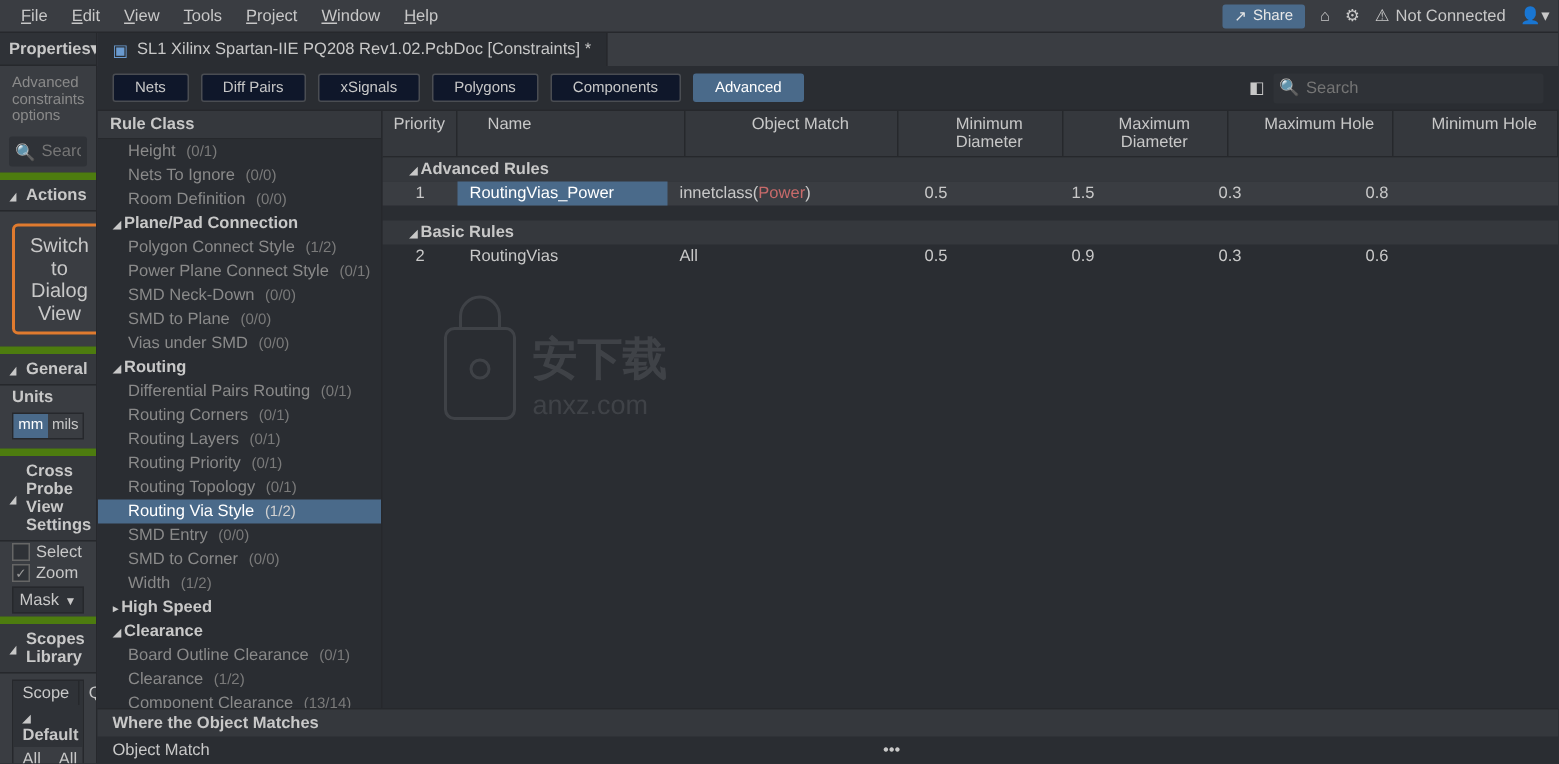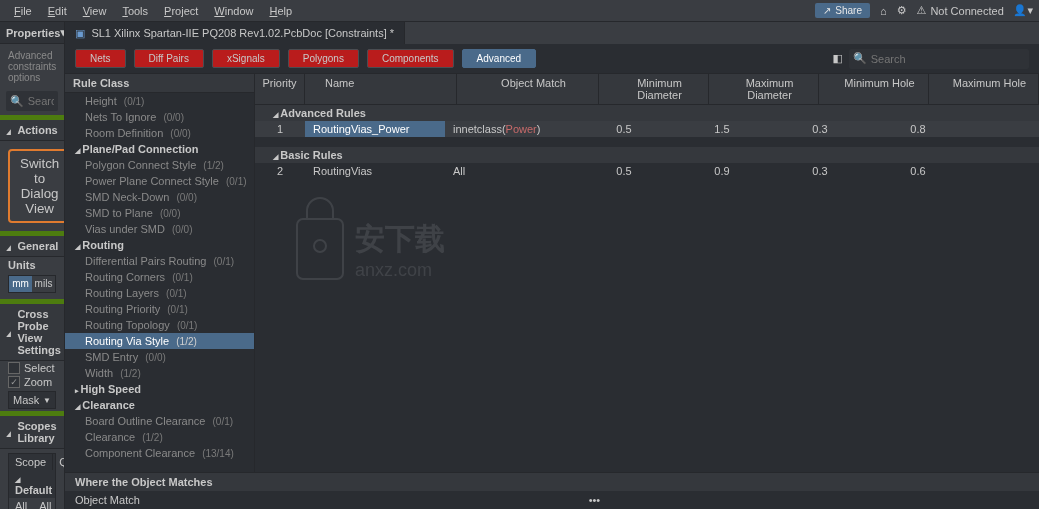--- a/index.html
+++ b/index.html
@@ -31,21 +31,21 @@
   .grid-hdr { display:flex; background:#2f3237;}
   .grid-hdr div { flex:1; padding:2px 6px; border-right:1px solid #26282c;}
   .grid-row { display:flex;}
   .grid-row div { flex:1; padding:2px 6px;}
   .default-row { background:#2f3237; padding:2px 6px; font-weight:bold;}
   .link { color:#6a9acf;}
   .content-area { flex:1; background:#2a2d32; display:flex; flex-direction:column;}
   .doc-tab { height:22px; background:#3a3d42; display:flex; align-items:center;}
   .doc-tab .tab { padding:2px 10px; background:#2a2d32; height:100%; display:flex; align-items:center; border-right:1px solid #26282c;}
   .filter-row { height:30px; display:flex; align-items:center; padding:4px 10px; gap:8px; border-bottom:1px solid #26282c;}
-  .filter-btn { padding:3px 14px; background:#b91c1c; border:1px solid #4a4d52; border-radius:2px; color:#c8c8c8; font-size:10px;}
+  .filter-btn { padding:3px 14px; background:#0f172a; border:1px solid #4a4d52; border-radius:2px; color:#c8c8c8; font-size:10px;}
   .filter-btn.active { background:#4a6a8a; color:#fff; border-color:#4a6a8a;}
   .filter-right { margin-left:auto; display:flex; align-items:center; gap:6px;}
   .filter-search { width:180px;}
   .content-split { flex:1; display:flex; min-height:0;}
   .tree-pane { width:190px; border-right:1px solid #26282c; overflow:auto;}
   .tree-hdr { background:#35383d; padding:3px 8px; font-weight:bold; border-bottom:1px solid #26282c;}
   .tree-item { padding:2px 4px 2px 20px; color:#8a8a8a; display:flex; justify-content:space-between;}
   .tree-item.on { background:#4a6a8a !important; color:#fff;}
   .tree-item .cnt { color:#7a7a7a; font-size:10px; margin-left:4px;}
   .tree-item.on .cnt { color:#d0d0d0;}
@@ -233,20 +233,23 @@
             <div class="tree-item">
               <span>Routing Topology <span class="cnt">(0/1)</span></span>
             </div>
             <div class="tree-item on">
               <span>Routing Via Style <span class="cnt">(1/2)</span></span>
             </div>
             <div class="tree-item">
               <span>SMD Entry <span class="cnt">(0/0)</span></span>
             </div>
             <div class="tree-item">
+              <span>SMD to Corner <span class="cnt">(0/0)</span></span>
+            </div>
+            <div class="tree-item">
               <span>Width <span class="cnt">(1/2)</span></span>
             </div>
             <div class="tree-group"><span style="font-size:7px;">▸ </span>High Speed</div>
             <div class="tree-group"><span style="font-size:7px;">◢ </span>Clearance</div>
             <div class="tree-item">
               <span>Board Outline Clearance <span class="cnt">(0/1)</span></span>
             </div>
             <div class="tree-item">
               <span>Clearance <span class="cnt">(1/2)</span></span>
             </div>
@@ -255,22 +258,22 @@
             </div>
           </div>
       </div>
       <div class="rules-pane">
         <div class="rules-hdr">
           <div class="col-prio">Priority</div>
           <div class="col-name name-cell" style="padding-left:8px;">Name</div>
           <div class="col-om">Object Match</div>
           <div class="col-c">Minimum Diameter</div>
           <div class="col-c">Maximum Diameter</div>
+          <div class="col-c">Maximum Hole</div>
           <div class="col-c">Minimum Hole</div>
-          <div class="col-c">Maximum Hole</div>
         </div>
         <div class="section-row"><span style="font-size:7px;">◢ </span><span>Advanced Rules</span></div>
         <div id="adv-rows">
             <div class="data-row sel">
               <div class="col-prio">1</div>
               <div class="col-name name-cell selname" style="padding-left: 8px;">RoutingVias_Power</div>
               <div class="col-om name-cell" style="padding-left: 8px;">innetclass(<span class="power-token">Power</span>)</div>
               <div class="col-c">0.5</div>
               <div class="col-c">1.5</div>
               <div class="col-c">0.3</div>

